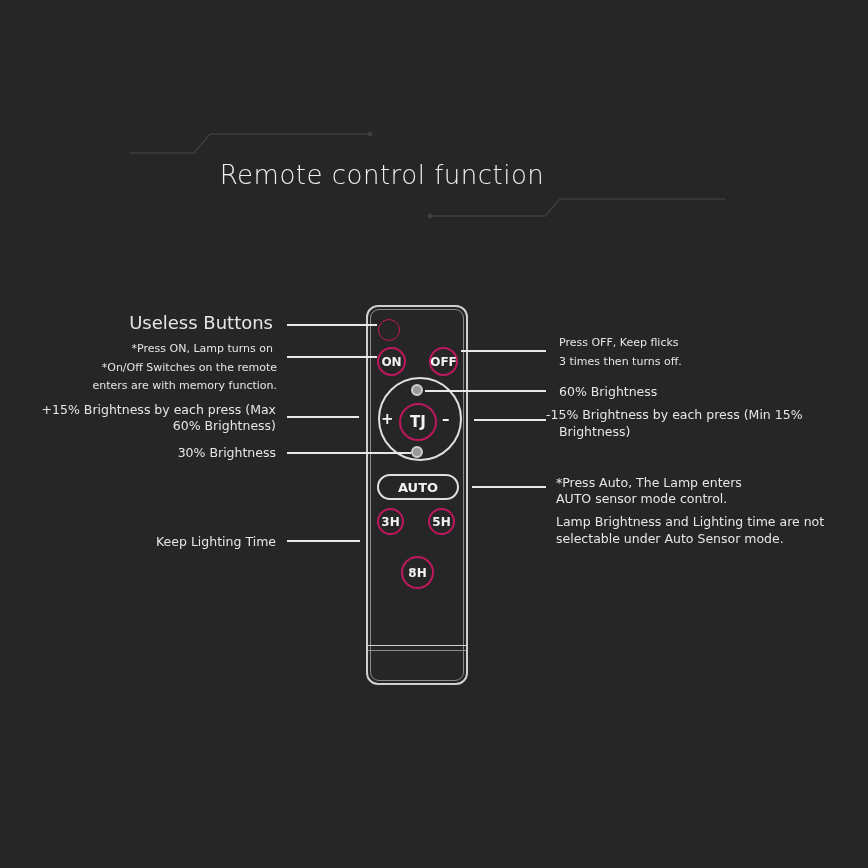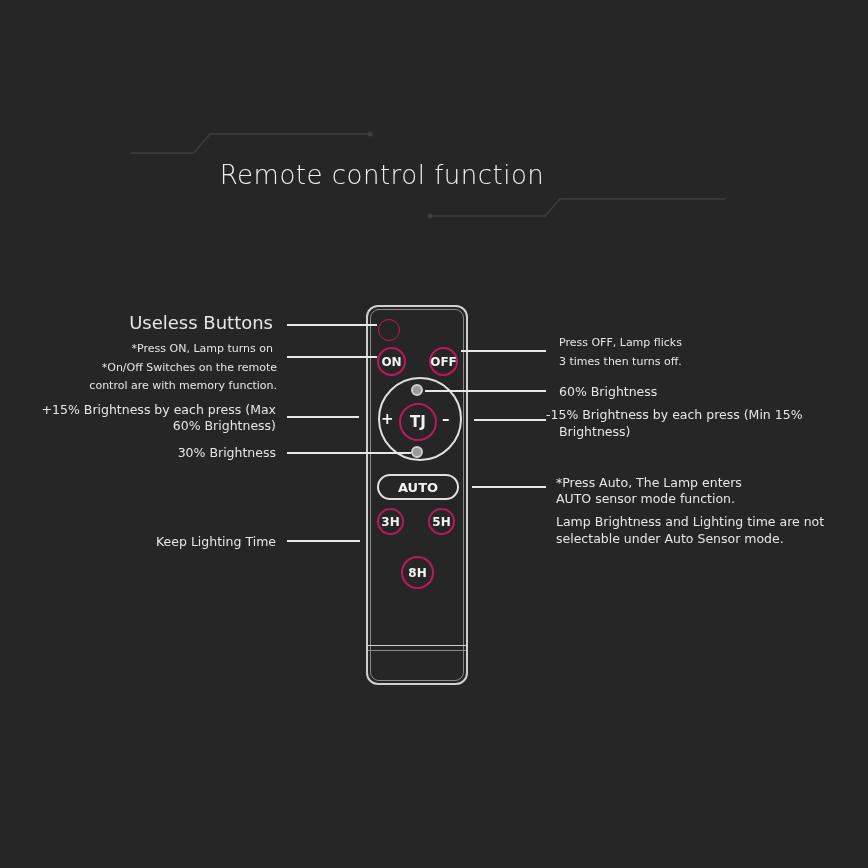--- a/index.html
+++ b/index.html
@@ -52,41 +52,41 @@
 <div class="auto">AUTO</div>
 <div class="btn" style="left:377px;top:508px;width:27px;height:27px;">3H</div>
 <div class="btn" style="left:428px;top:508px;width:27px;height:27px;">5H</div>
 <div class="btn" style="left:401px;top:556px;width:33px;height:33px;font-size:12px;">8H</div>
 
 <div class="lbl r" style="right:595px;top:314px;font-size:18px;">Useless Buttons</div>
 <div class="line" style="left:287px;top:324px;width:90px;"></div>
 
 <div class="lbl r sm" style="right:595px;top:339px;">*Press ON, Lamp turns on</div>
 <div class="lbl r sm" style="right:591px;top:358px;">*On/Off Switches on the remote</div>
-<div class="lbl r sm" style="right:591px;top:376px;">control are with memory function.</div>
+<div class="lbl r sm" style="right:591px;top:376px;">enters are with memory function.</div>
 <div class="line" style="left:287px;top:356px;width:90px;"></div>
 
 <div class="lbl r" style="right:592px;top:401px;">+15% Brightness by each press (Max</div>
 <div class="lbl r" style="right:592px;top:417px;">60% Brightness)</div>
 <div class="line" style="left:287px;top:416px;width:72px;"></div>
 
 <div class="lbl r" style="right:592px;top:444px;">30% Brightness</div>
 <div class="line" style="left:287px;top:452px;width:124px;"></div>
 
 <div class="lbl r" style="right:592px;top:533px;">Keep Lighting Time</div>
 <div class="line" style="left:287px;top:540px;width:73px;"></div>
 
 <div class="line" style="left:461px;top:350px;width:85px;"></div>
-<div class="lbl sm" style="left:559px;top:333px;">Press OFF, Lamp flicks</div>
+<div class="lbl sm" style="left:559px;top:333px;">Press OFF, Keep flicks</div>
 <div class="lbl sm" style="left:559px;top:352px;">3 times then turns off.</div>
 
 <div class="line" style="left:425px;top:390px;width:121px;"></div>
 <div class="lbl" style="left:559px;top:383px;">60% Brightness</div>
 
 <div class="line" style="left:474px;top:419px;width:72px;"></div>
 <div class="lbl" style="left:546px;top:406px;">-15% Brightness by each press (Min 15%</div>
 <div class="lbl" style="left:559px;top:423px;">Brightness)</div>
 
 <div class="line" style="left:472px;top:486px;width:74px;"></div>
 <div class="lbl" style="left:556px;top:474px;">*Press Auto, The Lamp enters</div>
-<div class="lbl" style="left:556px;top:490px;">AUTO sensor mode function.</div>
+<div class="lbl" style="left:556px;top:490px;">AUTO sensor mode control.</div>
 <div class="lbl" style="left:556px;top:513px;">Lamp Brightness and Lighting time are not</div>
 <div class="lbl" style="left:556px;top:530px;">selectable under Auto Sensor mode.</div>
 
 </body></html>

